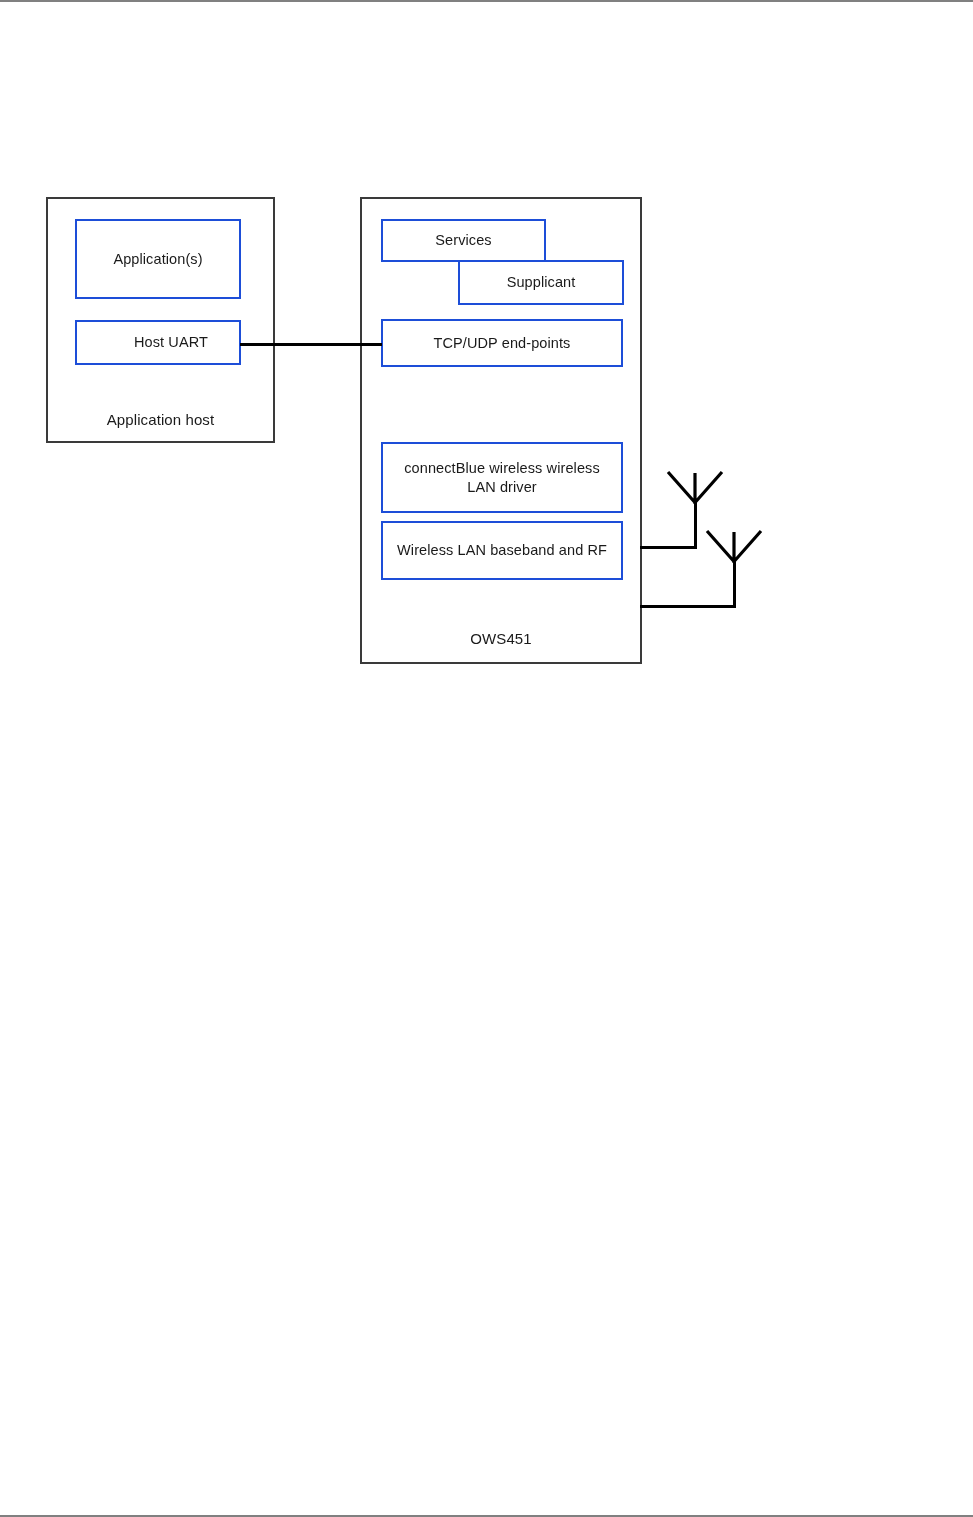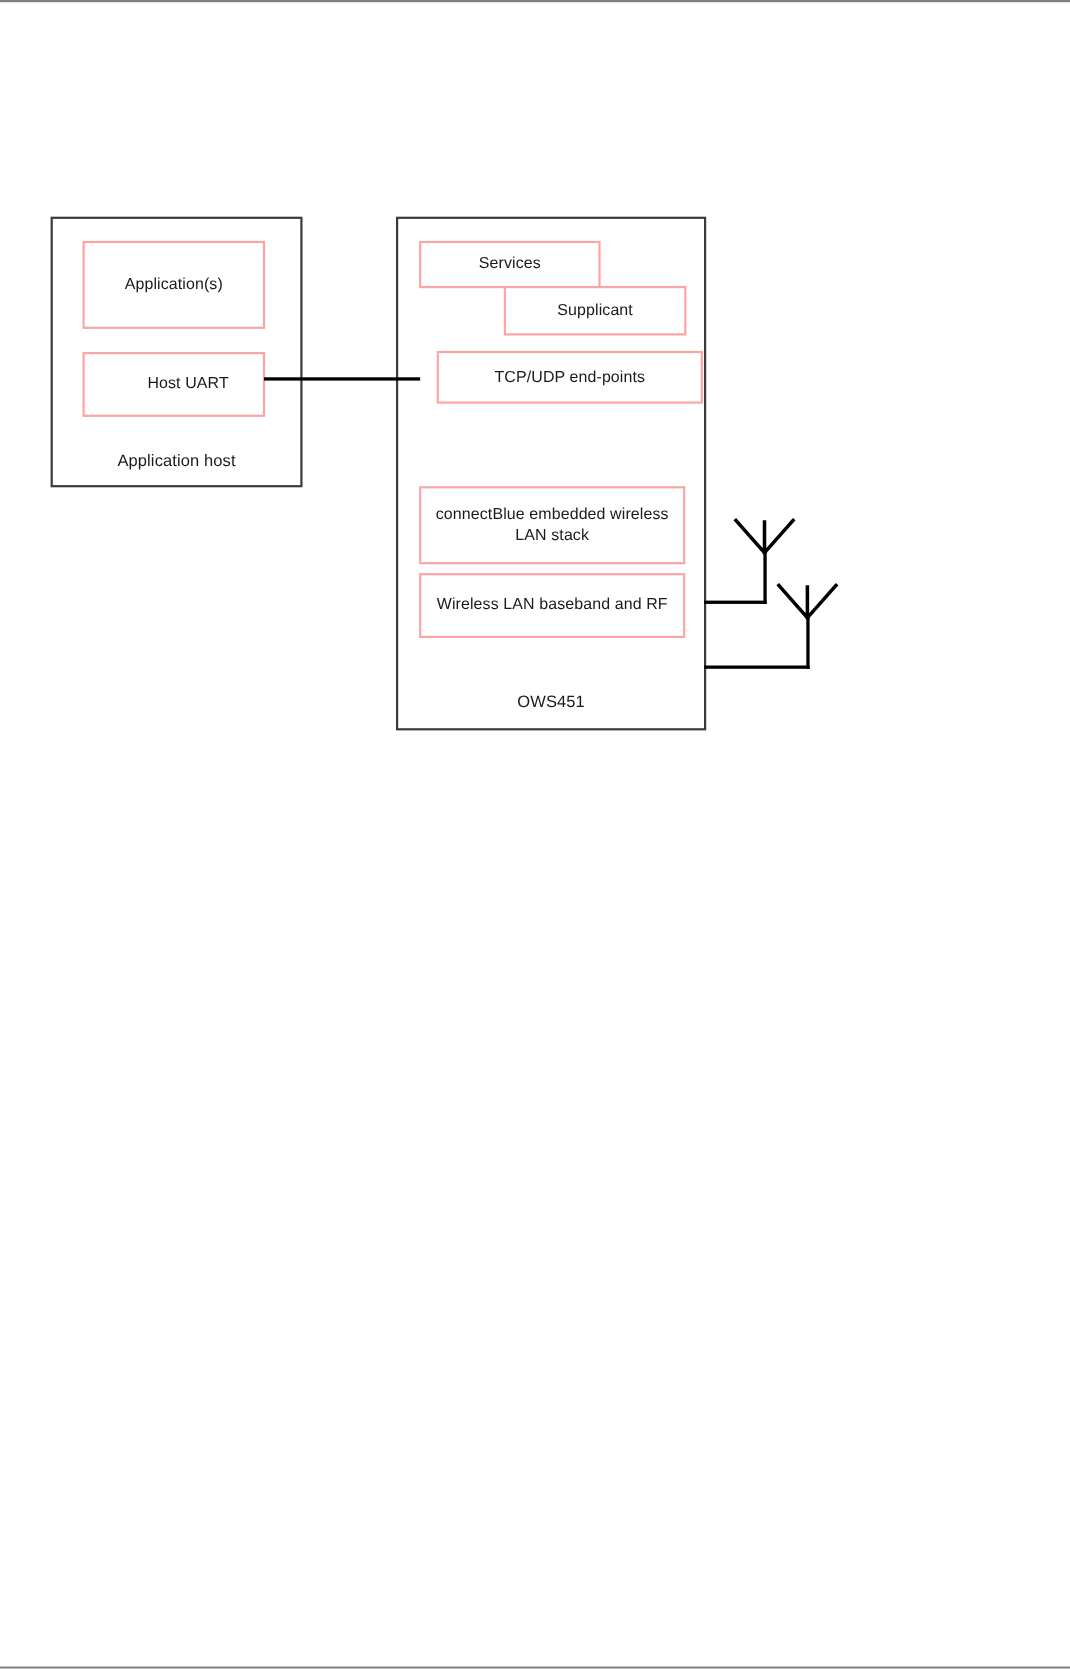--- a/index.html
+++ b/index.html
@@ -39,21 +39,21 @@
   
   .panel {
     position: absolute;
     box-sizing: border-box;
     border: 2px solid #3a3a3a;
     background: #ffffff;
   }
   .blk {
     position: absolute;
     box-sizing: border-box;
-    border: 2px solid #fca5a5;
+    border: 2px solid #1d4ed8;
     background: #ffffff;
     display: flex;
     align-items: center;
     justify-content: center;
     text-align: center;
     font-size: 14.5px;
     line-height: 1.28;
     letter-spacing: 0.1px;
     padding: 2px 6px;
   }
@@ -73,28 +73,28 @@
   .wire.v { width: 3px; }
 
   .antenna {
     position: absolute;
     overflow: visible;
   }
 
   
   #panel-app-host { left: 46px;  top: 195px;  width: 229px; height: 246px; }
   #blk-applications { left: 75px; top: 217px; width: 166px; height: 80px; }
-  #blk-host-uart    { left: 75px; top: 318px; width: 166px; height: 59px; padding-left: 32px; }
+  #blk-host-uart    { left: 75px; top: 318px; width: 166px; height: 45px; padding-left: 32px; }
   #cap-app-host     { left: 46px; top: 409px; width: 229px; }
 
   
   #panel-ows451 { left: 360px; top: 195px; width: 282px; height: 467px; }
   #blk-services   { left: 381px; top: 217px; width: 165px; height: 43px; z-index: 2; }
   #blk-supplicant { left: 458px; top: 258px; width: 166px; height: 45px; z-index: 3; }
-  #blk-tcp-udp    { left: 381px; top: 317px; width: 242px; height: 48px; margin-left: 16px; }
+  #blk-tcp-udp    { left: 381px; top: 317px; width: 242px; height: 48px; }
   #blk-tcp-ip     { left: 381px; top: 378px; width: 242px; height: 48px; }
   #blk-cb-driver  { left: 381px; top: 440px; width: 242px; height: 71px; }
   #blk-wlan-bb-rf { left: 381px; top: 519px; width: 242px; height: 59px; }
   #cap-ows451     { left: 360px; top: 628px; width: 282px; }
 
   
   
   #wire-uart-to-tcpudp { left: 240px; top: 341px; width: 142px; }
 
   
@@ -125,21 +125,21 @@
 
     <div class="panel" id="panel-ows451"></div>
 
     <div class="blk" id="blk-services">Services</div>
 
     <div class="blk" id="blk-supplicant">Supplicant</div>
 
     <div class="blk" id="blk-tcp-udp">TCP/UDP end-points</div>
 
 
-    <div class="blk" id="blk-cb-driver">connectBlue embedded wireless LAN stack</div>
+    <div class="blk" id="blk-cb-driver">connectBlue wireless wireless LAN driver</div>
 
     <div class="blk" id="blk-wlan-bb-rf">Wireless LAN baseband and RF</div>
 
     <div class="panel-caption" id="cap-ows451">OWS451</div>
 
     <div class="wire h" id="wire-uart-to-tcpudp"></div>
 
     <div class="wire h" id="wire-ant1-h"></div>
     <div class="wire v" id="wire-ant1-v"></div>
 

